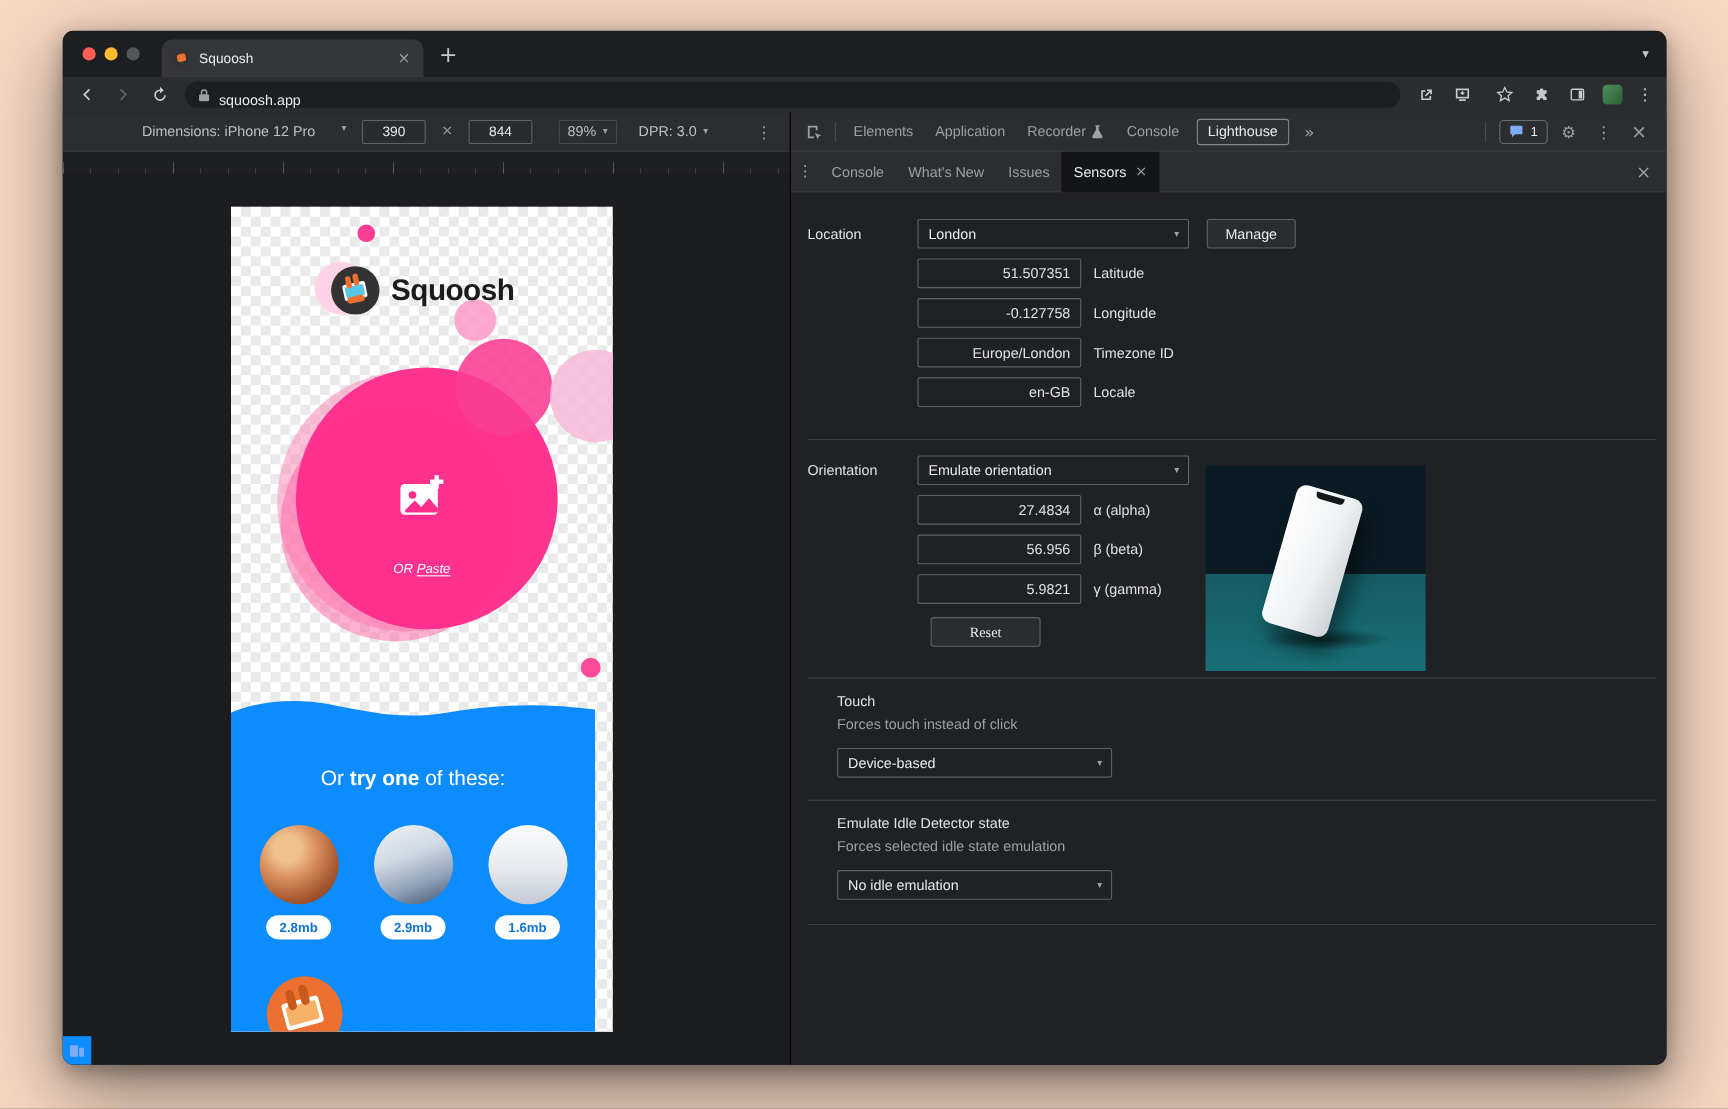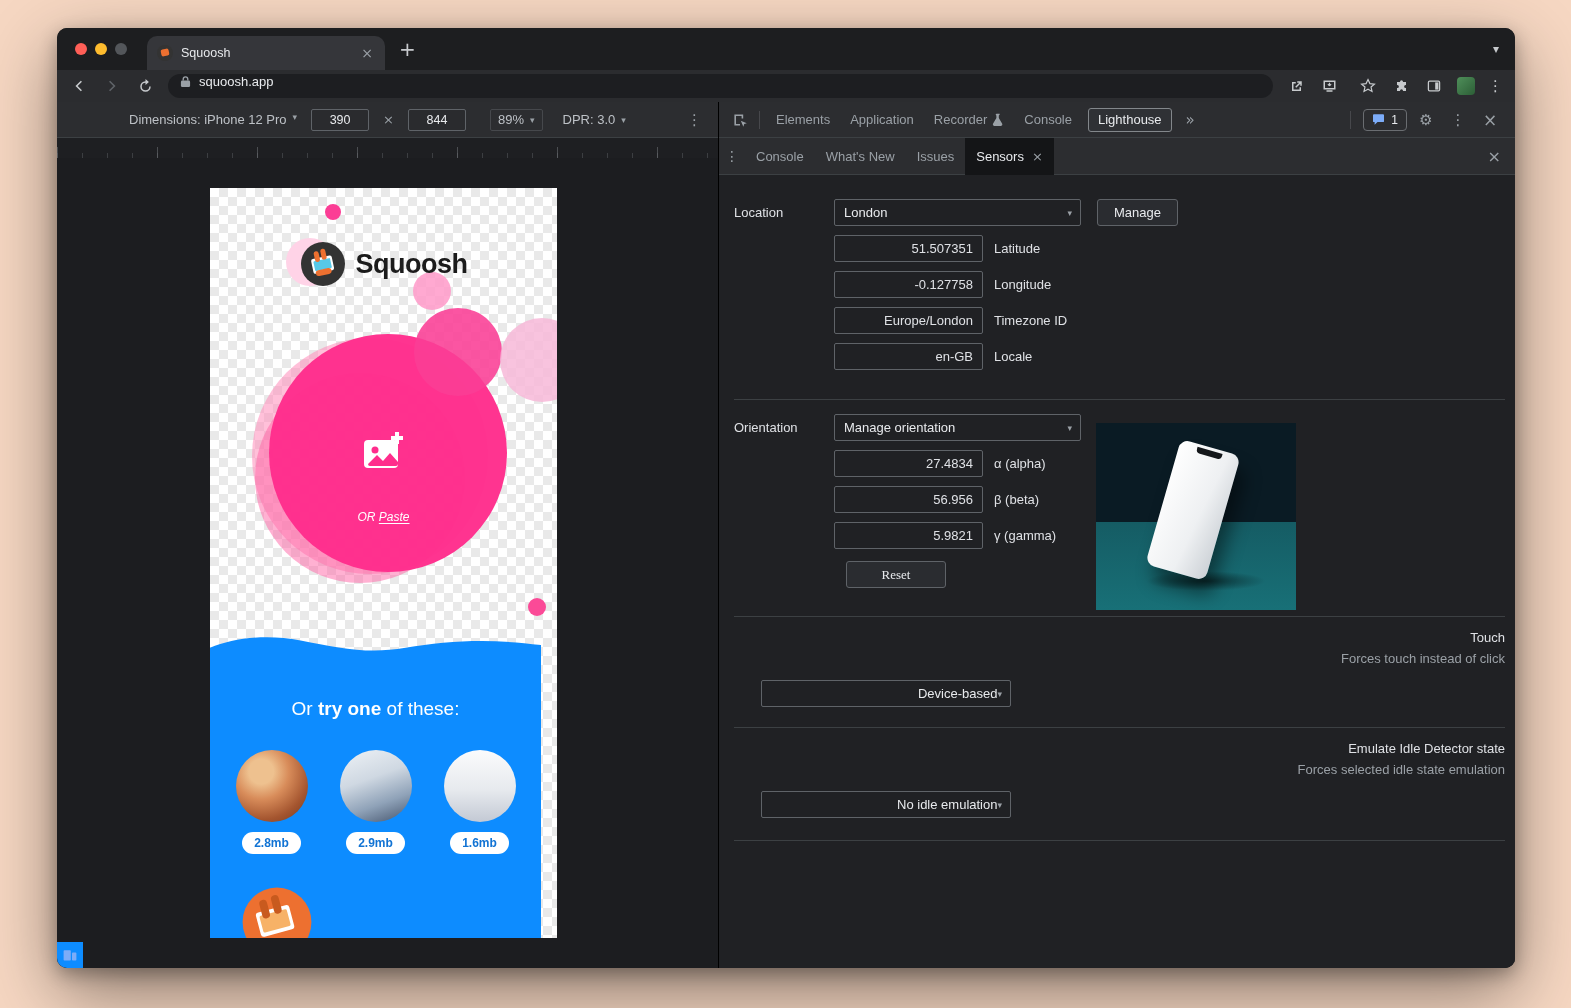--- a/index.html
+++ b/index.html
@@ -24,33 +24,33 @@
   .tab-title { flex:1; font-size:12.5px; color:#e8eaed; white-space:nowrap; overflow:hidden; }
   .tab-close { font-size:14px; color:#9aa0a6; padding:0 2px; }
   .newtab { font-size:20px; color:#c7cacd; margin-left:14px; line-height:20px; }
   .strip-spacer { flex:1; }
   .strip-chevron { color:#c7cacd; font-size:12px; margin-right:16px; }
 
   
   .navbar { height:32px; background:#2b2c2f; display:flex; align-items:center; padding:0 12px; gap:13px; }
   .nav-ic { display:flex; align-items:center; justify-content:center; width:20px; height:20px; color:#9aa0a6; }
   .nav-ic.dim { color:#5f6368; } .nav-ic.lit { color:#c7cacd; }
-  .omnibox { flex:1; height:24px; background:#1d1e21; border-radius:12px; display:flex; align-items:flex-start; padding:0 12px; gap:8px; }
+  .omnibox { flex:1; height:24px; background:#1d1e21; border-radius:12px; display:flex; align-items:flex-end; padding:0 12px; gap:8px; }
   .url { font-size:13px; color:#e8eaed; }
   .avatar { width:18px; height:18px; border-radius:4px; background:linear-gradient(135deg,#4f8f5a,#2c5e36); flex:none; }
   .kebab { color:#c7cacd; font-size:15px; }
 
   
   .main { display:flex; height:866px; }
   .left-pane { width:661px; flex:none; display:flex; flex-direction:column; background:#1c1d20; }
   .devtools { flex:1; background:#202124; border-left:1px solid #000; display:flex; flex-direction:column; }
 
   
   .dev-toolbar { height:36px; flex:none; background:#2c2d30; border-bottom:1px solid #3c4043; display:flex; align-items:center; padding-left:72px; gap:14px; font-size:13px; color:#bdc1c6; }
-  .dim-select { display:flex; align-items:flex-start; gap:6px; }
+  .dim-select { display:flex; align-items:flex-start; gap:24px; }
   .caret { font-size:9px; color:#9aa0a6; }
   .dim-input { width:58px; height:22px; background:#2a2b2e; border:1px solid #5f6368; border-radius:2px; color:#e8eaed; font-size:12.5px; text-align:center; outline:none; }
   .times { color:#9aa0a6; }
   .zoom-select { display:flex; align-items:center; gap:6px; height:22px; border:1px solid #46484c; border-radius:2px; padding:0 7px; margin-left:10px; }
   .dpr-select { display:flex; align-items:center; gap:6px; margin-left:6px; }
   .devbar-menu { margin-left:auto; margin-right:16px; color:#9aa0a6; font-size:15px; }
 
   
   .ruler { height:20px; flex:none; position:relative; background:#1e1f22; }
   .ruler .minor, .ruler .major { position:absolute; bottom:0; left:0; right:0; }
@@ -125,21 +125,21 @@
   input.num { width:149px; height:27px; border:1px solid #5f6368; border-radius:2px; background:#202124; color:#dfe1e5; font-size:13px; text-align:right; padding:0 9px; outline:none; }
   .fld { margin-left:11px; font-size:13px; color:#dfe1e5; }
   .btn { height:27px; border:1px solid #5f6368; border-radius:3px; background:#2a2c30; color:#e8eaed; font-size:13px; padding:0 16px; }
   .btn.manage { margin-left:16px; }
   .reset-row { margin-top:12px; margin-bottom:0; }
   .btn.reset { margin-left:12px; width:100px; padding:0;font-family:Liberation Serif, serif; }
   .hr { height:1px; background:#3c4043; margin:29px 0 14px 0; }
   .hr.h2 { margin:28px 0 0 0; }
   .hr.h3 { margin:20px 0 0 0; }
   .hr.h4 { margin:22px 0 0 0; }
-  .sub { margin:13px 0 0 27px;text-align:right; }
+  .sub { margin:13px 0 0 27px; }
   .sub-title { font-size:13px; color:#dfe1e5; line-height:16px; }
   .sub-desc { font-size:13px; color:#9aa0a6; line-height:16px; margin-top:5px; }
   .sub .select { margin-top:13px; }
 
   .preview { position:absolute; left:377px; top:248px; width:200px; height:187px; overflow:hidden;
              background:linear-gradient(180deg,#0a1b24 0%,#0a1b24 53%,#155c64 53%,#187077 100%); }
   .phone-shadow { position:absolute; left:50px; top:148px; width:120px; height:20px;
                   background:radial-gradient(ellipse,rgba(0,0,0,.55),transparent 70%); }
   .phone { position:absolute; left:66px; top:22px; width:62px; height:130px; border-radius:9px;
            background:linear-gradient(100deg,#ffffff 0%,#eef0f2 60%,#ccd1d6 100%);
@@ -424,21 +424,21 @@
             <div class="slabel"></div>
             <input class="num" value="en-GB" style="">
             <span class="fld">Locale</span>
           </div>
 
           <div class="hr"></div>
 
           <div class="srow">
             <div class="slabel">Orientation</div>
             <div class="select w247">
-              <span>Manage orientation</span>
+              <span>Emulate orientation</span>
               <span class="caret glyph">▾</span>
             </div>
           </div>
           <div class="srow">
             <div class="slabel"></div>
             <input class="num" value="27.4834" style="">
             <span class="fld">α (alpha)</span>
           </div>
           <div class="srow">
             <div class="slabel"></div>

